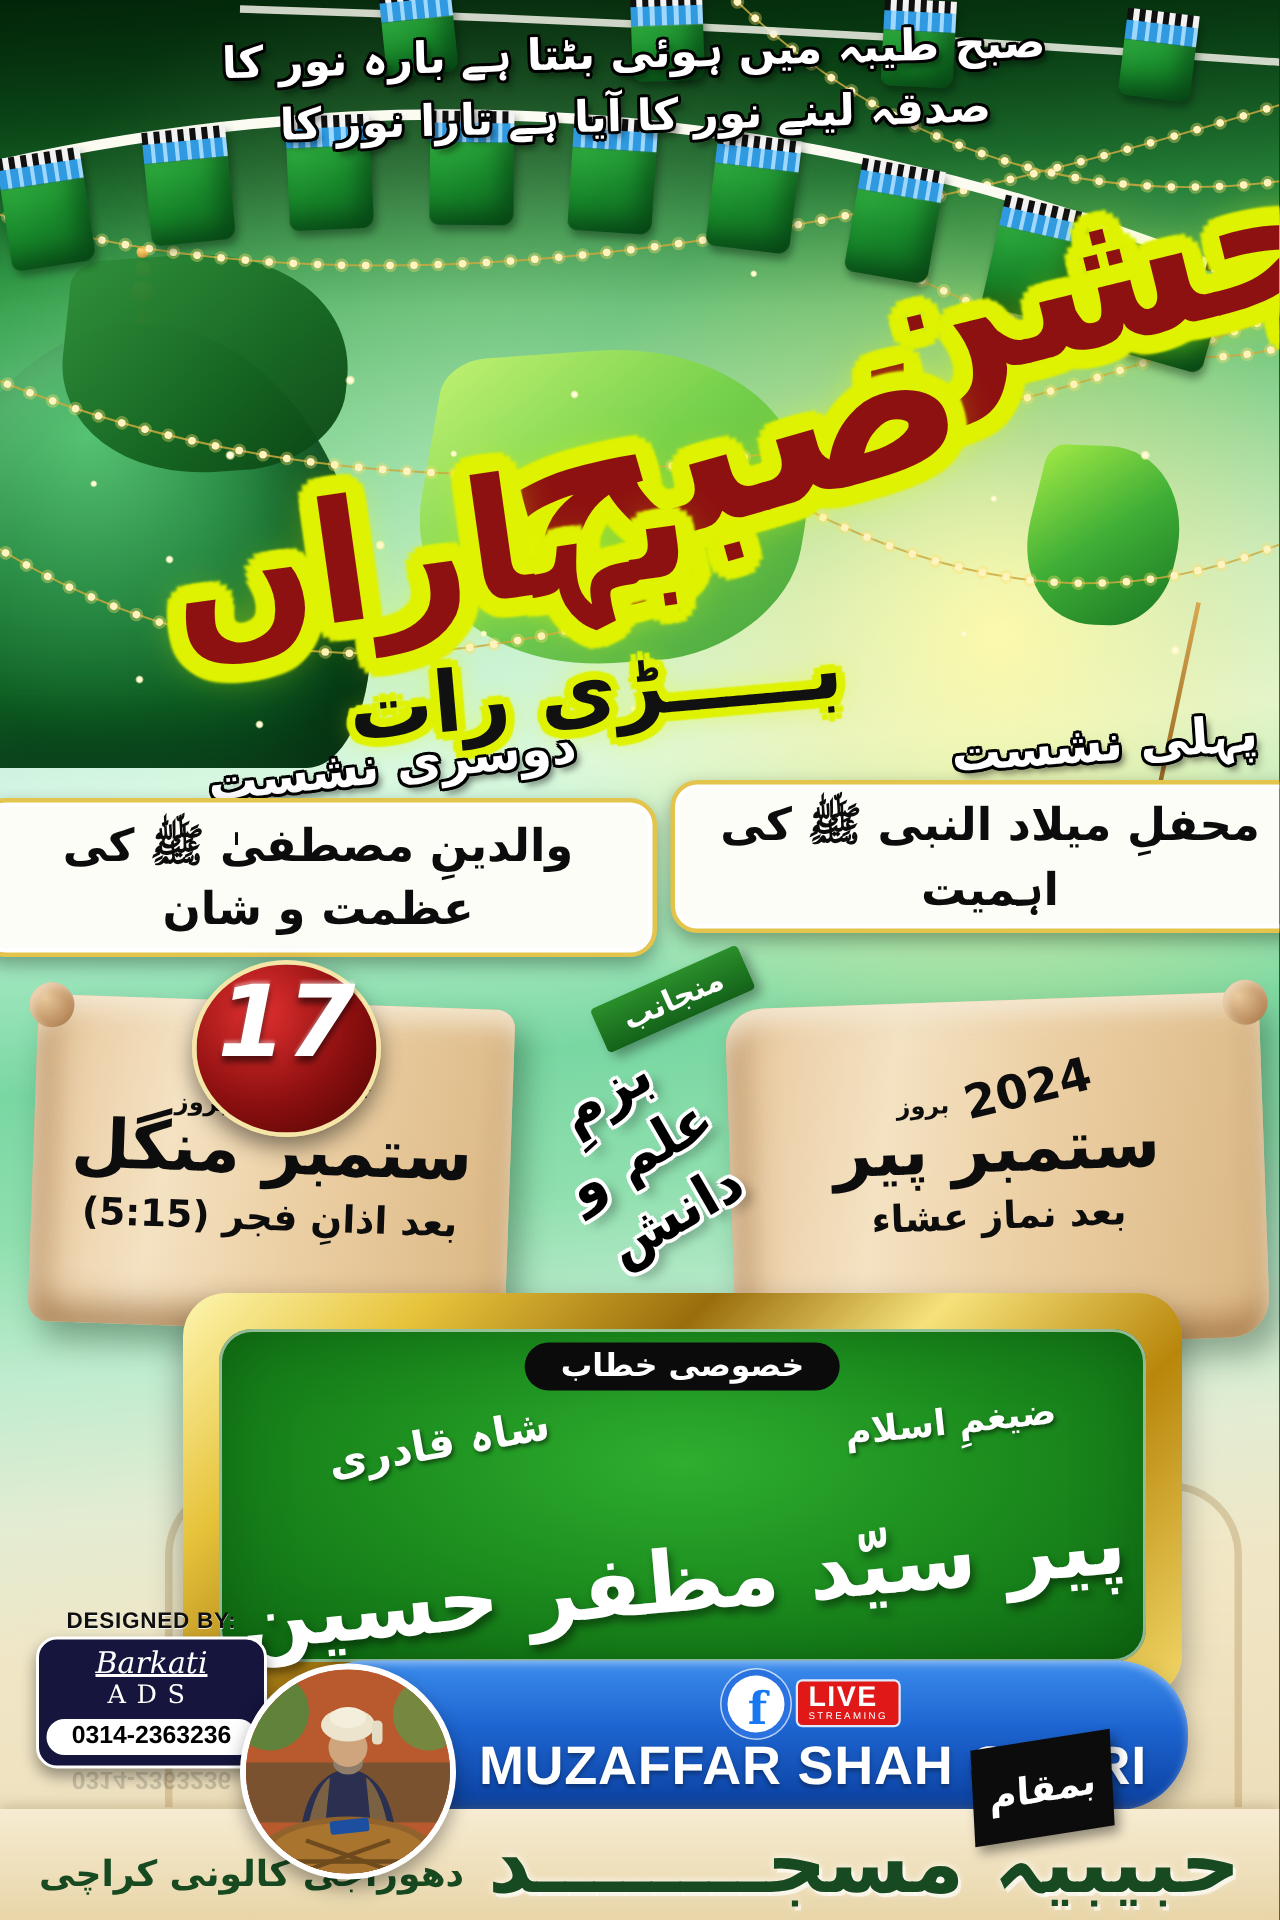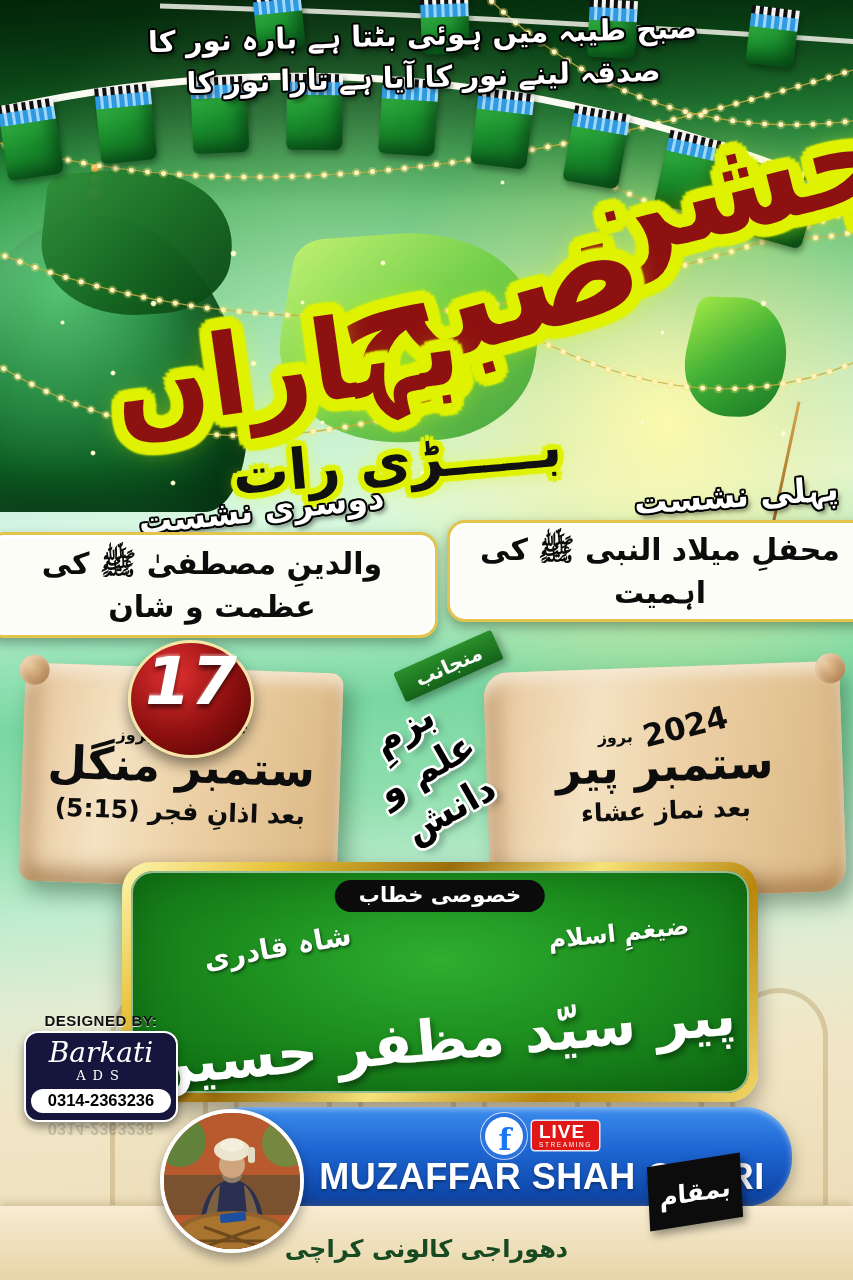--- a/index.html
+++ b/index.html
@@ -113,40 +113,40 @@
   .date-circle b{font-size:66px;font-style:italic;color:#fff;font-weight:bold;
     text-shadow:0 4px 4px rgba(0,0,0,.55),0 -2px 2px rgba(255,255,255,.35);}
   
   .ribbon{position:absolute;left:395px;top:650px;z-index:6;padding:4px 18px;direction:rtl;
     background:linear-gradient(#2a8f2a,#14621a);color:#fff;font-size:20px;font-weight:bold;
     transform:rotate(-24deg);border-radius:3px;box-shadow:3px 5px 8px rgba(0,0,0,.35);}
   .org{position:absolute;left:352px;top:700px;width:150px;z-index:6;transform:rotate(-30deg);
     direction:rtl;text-align:center;color:#000;font-weight:bold;font-size:37px;line-height:1.25;}
   .org span{display:block;}
   
-  .khitab{position:absolute;left:122px;top:862px;width:618px;height:222px;z-index:6;border-radius:29px;padding:9px;
+  .khitab{position:absolute;left:122px;top:862px;width:618px;height:222px;z-index:6;border-radius:29px;padding:24px;
     background:linear-gradient(135deg,#fdf6b0 0%,#e7c33b 18%,#9a6d0c 38%,#f6e27a 55%,#b8860b 75%,#f2d868 100%);
     box-shadow:0 10px 22px rgba(0,0,0,.35);}
   .khitab .kin{position:relative;width:100%;height:100%;border-radius:22px;
     background:radial-gradient(ellipse at 50% 40%, #2fae2f 0%, #1d8f1f 45%, #0e6812 100%);
     box-shadow:inset 0 0 0 2px rgba(255,255,255,.55), inset 0 0 46px rgba(0,60,0,.35);}
   .kbadge{position:absolute;top:9px;left:50%;transform:translateX(-50%);background:#0b0b0b;color:#fff;
     padding:3px 24px 5px;border-radius:999px;font-size:21px;font-weight:bold;direction:rtl;white-space:nowrap;}
   .kprefix{position:absolute;top:48px;right:60px;color:#fff;font-size:24px;font-weight:bold;direction:rtl;
     transform:rotate(-6deg);text-shadow:1px 2px 3px rgba(0,0,0,.5);}
   .ksmall{position:absolute;top:60px;left:72px;color:#fff;font-size:28px;font-weight:bold;direction:rtl;
     transform:rotate(-10deg);text-shadow:1px 2px 3px rgba(0,0,0,.5);}
   .kbig{position:absolute;bottom:20px;width:100%;text-align:center;color:#fff;font-size:57px;font-weight:bold;
     direction:rtl;white-space:nowrap;transform:rotate(-5deg);text-shadow:2px 4px 6px rgba(0,0,0,.45);}
   
-  .designer{position:absolute;left:24px;top:1012px;width:154px;z-index:7;text-align:center;font-family:"Liberation Sans",sans-serif;}
+  .designer{position:absolute;left:24px;top:1072px;width:154px;z-index:7;text-align:center;font-family:"Liberation Sans",sans-serif;}
   .d-head{font-size:15px;font-weight:900;color:#101010;letter-spacing:.5px;text-shadow:0 1px 0 rgba(255,255,255,.8);}
   .d-box{margin-top:2px;background:#15153d;border:2px solid #fff;border-radius:14px;padding:5px 5px 7px;box-shadow:0 5px 10px rgba(0,0,0,.4);}
-  .d-brand{font-family:"DejaVu Serif",serif;font-style:italic;font-size:28px;color:#fff;line-height:1.05;}
-  .d-sub{font-family:"DejaVu Serif",serif;font-size:13px;letter-spacing:7px;color:#fff;margin-top:1px;}
+  .d-brand{font-family:"DejaVu Serif",serif;font-style:italic;font-size:20px;color:#fff;line-height:1.05;text-decoration:underline;}
+  .d-sub{font-family:"DejaVu Serif",serif;font-size:17px;letter-spacing:7px;color:#fff;margin-top:1px;}
   .d-phone{margin:6px auto 0;background:#fff;border-radius:999px;font-size:16.5px;font-weight:800;color:#000;padding:2px 2px 3px;}
   .d-refl{font-size:16.5px;font-weight:800;color:#333;opacity:.2;transform:scaleY(-1);height:16px;overflow:hidden;}
   
   .live-banner{position:absolute;left:196px;top:1107px;width:596px;height:100px;z-index:6;border-radius:48px;
     background:linear-gradient(180deg,#3b8ced 0%,#1d64d0 45%,#0a3f9e 100%);
     box-shadow:0 8px 16px rgba(0,0,0,.3), inset 0 2px 6px rgba(255,255,255,.45);
     display:flex;flex-direction:column;justify-content:center;align-items:center;padding-left:96px;box-sizing:border-box;
     font-family:"Liberation Sans",sans-serif;color:#fff;}
   .lb-row{display:flex;align-items:center;gap:9px;}
   .fb-outer{width:38px;height:38px;border-radius:50%;background:#fff;display:flex;align-items:flex-end;justify-content:center;
@@ -333,20 +333,21 @@
           <path d="M30,128 L106,128"></path>
           <path d="M40,114 L96,134"></path>
           <path d="M96,114 L40,134"></path>
         </g>
       <rect x="56" y="100" width="26" height="9" rx="2" fill="#1d4fa0" transform="rotate(-6 69 104)"></rect>
     </svg>
   </div>
 
   <div class="venue-strip">
     <div class="venue-text">
+      <span class="v-name">حبیبیہ مسجــــــــد</span>
       <span class="v-addr">دھوراجی کالونی کراچی</span>
     </div>
   </div>
   <div class="venue-badge">بمقام</div>
 <div class="bunt" style="left: -2.8112px; top: 102.307px; width: 56px; height: 76px; transform: rotate(-8.70548deg);">
       <div class="chk"></div>
       <div class="blu"></div>
       <div class="body"></div>
     </div>
     <div class="bunt" style="left: 93.8425px; top: 85.97px; width: 56px; height: 76px; transform: rotate(-5.66456deg);">

